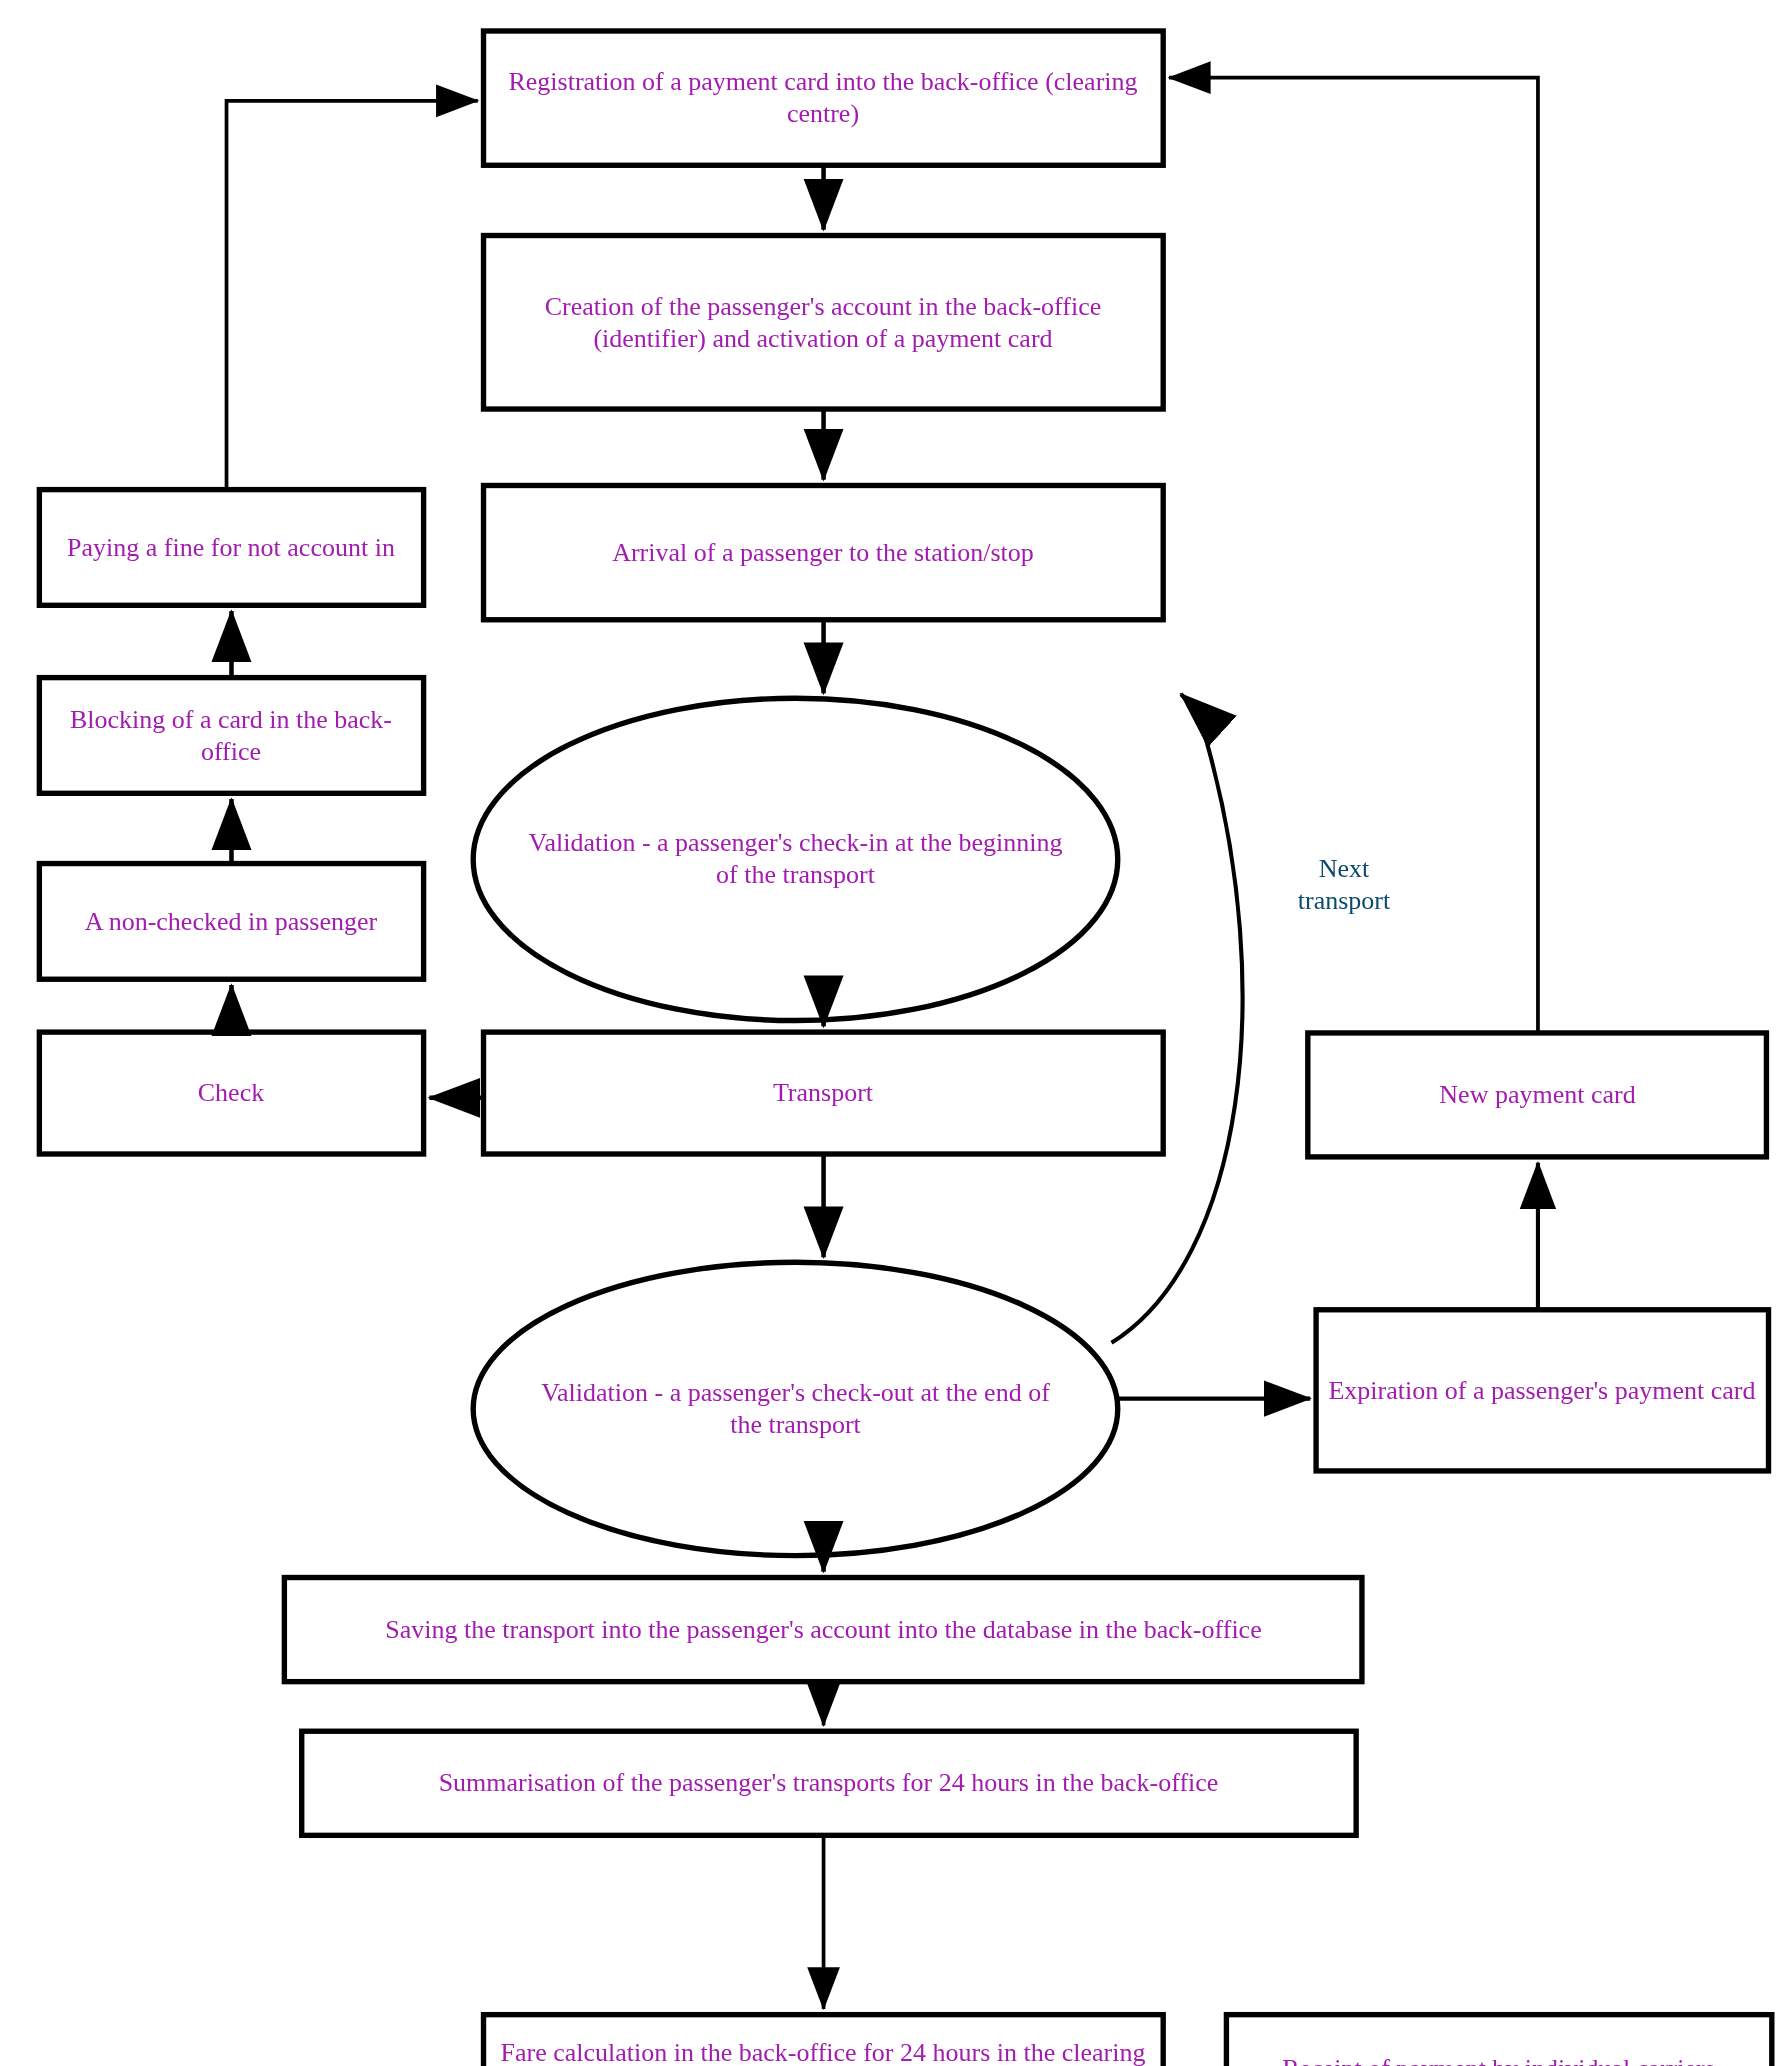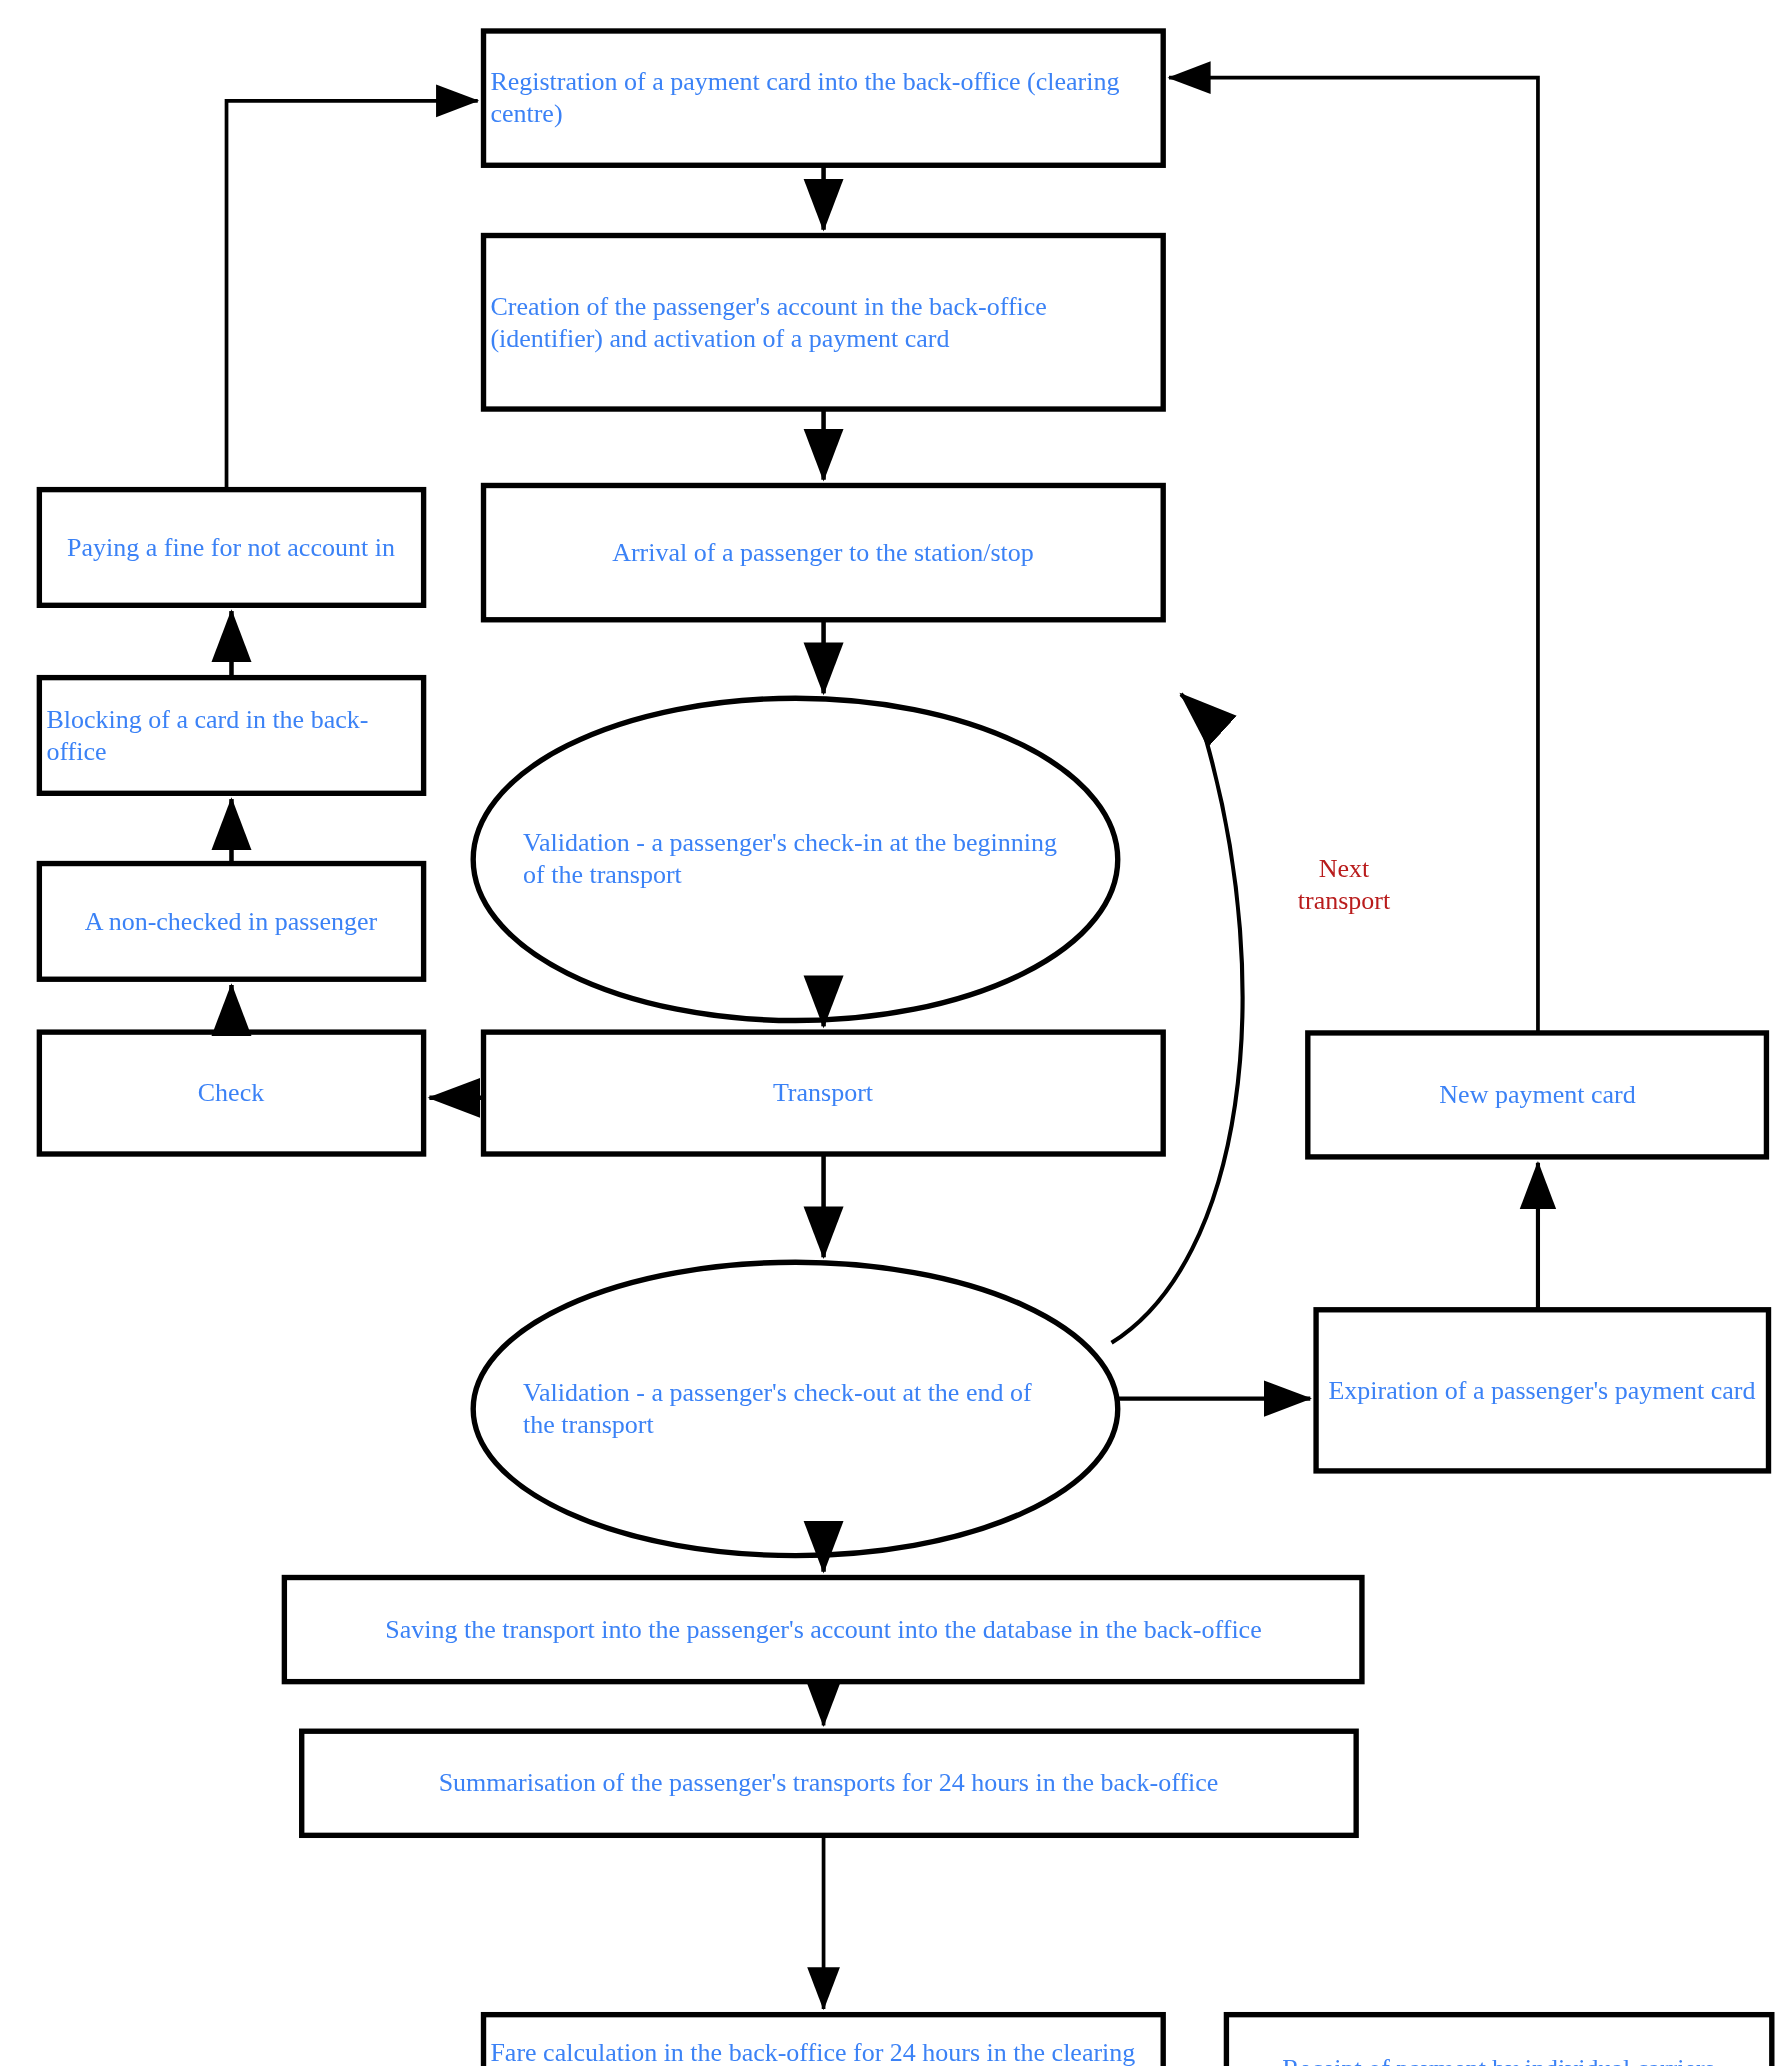--- a/index.html
+++ b/index.html
@@ -21,31 +21,31 @@
     left: 0;
     top: 0;
     width: 1781px;
     height: 2389px;
   }
   .node-label {
     position: absolute;
     display: flex;
     align-items: center;
     justify-content: center;
-    text-align: left;
-    color: #3b82f6;
+    text-align: center;
+    color: #a21caf;
     line-height: 1.22;
     font-size: 26px;
     pointer-events: none;
     box-sizing: border-box;
     padding: 0 7.4px;
   }
   .edge-label {
     position: absolute;
-    color: #b91c1c;
+    color: #0c4a6e;
     font-size: 26px;
     line-height: 1.22;
     text-align: center;
     white-space: pre-line;
   }
 </style>
 </head>
 <body>
 
 <div id="canvas">

